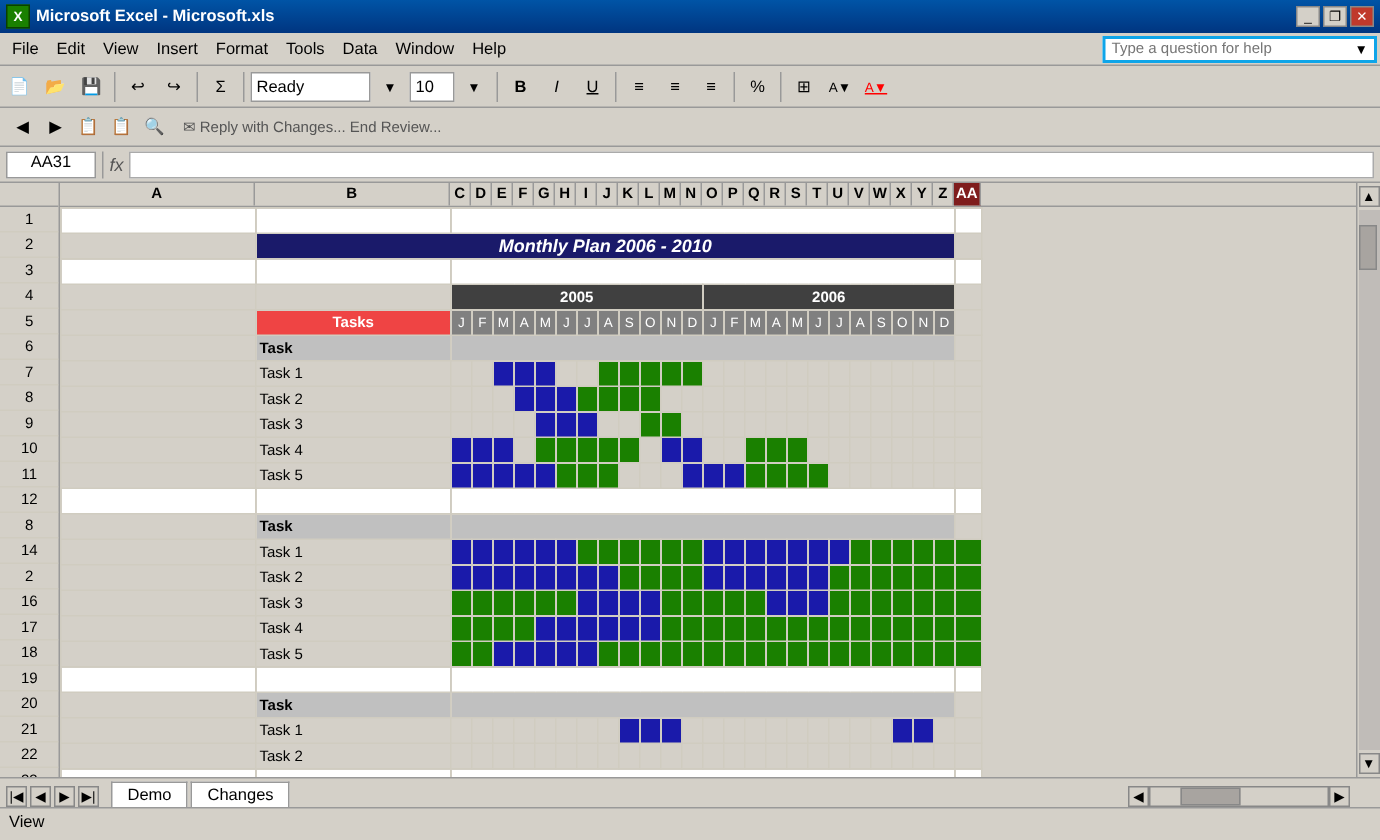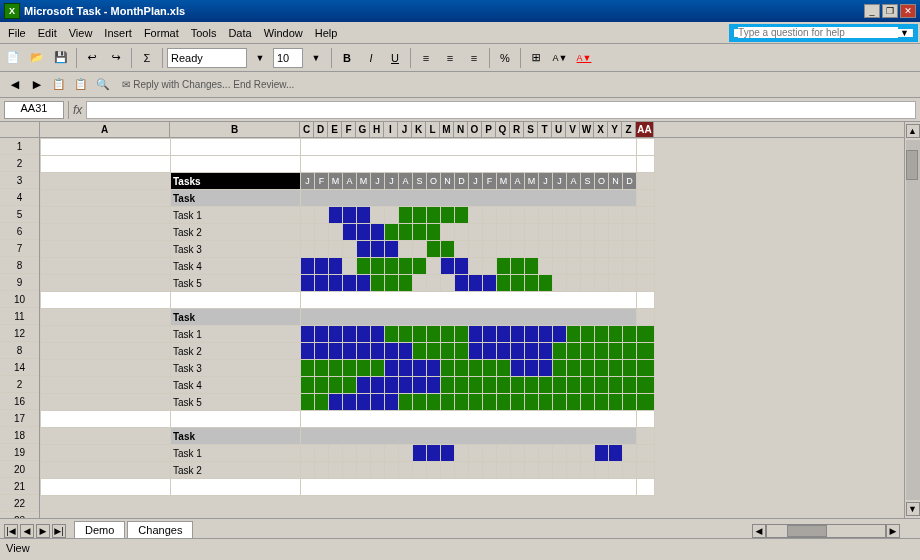--- a/index.html
+++ b/index.html
@@ -28,21 +28,21 @@
       display: flex;
       align-items: center;
       padding: 0 2px;
       border-bottom: 1px solid #999;
     }
     .menu-item { padding: 2px 6px; font-size: 11px; cursor: pointer; color: #000; }
     .help-box {
       margin-left: auto;
       display: flex;
       align-items: center;
-      border: 5px solid #0ea5e9;
+      border: 2px solid #0ea5e9;
       background: white;
       height: 18px;
       padding: 0 4px;
     }
     .help-box input { border: none; outline: none; font-size: 10px; width: 160px; color: #666; }
 
     
     .toolbar {
       background: #d4d0c8;
       height: 28px;
@@ -176,21 +176,21 @@
     }
 
     .scroll-btn { width: 14px; height: 14px; background: #d4d0c8; border: 1px solid #888; display: flex; align-items: center; justify-content: center; font-size: 9px; cursor: pointer; }
   </style>
 </head>
 <body>
 
 <div class="title-bar">
   <div class="title-bar-left">
     <div class="title-bar-icon">X</div>
-    <span>Microsoft Task - MonthPlan.xls</span>
+    <span>Microsoft Excel - Microsoft.xls</span>
   </div>
   <div class="title-bar-controls">
     <div class="title-btn">_</div>
     <div class="title-btn">❐</div>
     <div class="title-btn close">✕</div>
   </div>
 </div>
 
 <div class="menu-bar">
   <div class="menu-item">File</div>
@@ -351,32 +351,44 @@
         </colgroup>
         <tbody>
 
           <tr class="data-row">
             <td></td>
             <td></td>
             <td colspan="24"></td>
             <td></td>
           </tr>
 
+          <tr>
+            <td></td>
+            <td colspan="25" style="background:#1a1a6a; color:white; font-weight:bold; text-align:center; font-style:italic; font-size:12px;">Monthly Plan 2006 - 2010</td>
+            <td></td>
+          </tr>
 
           <tr class="data-row">
             <td></td>
             <td></td>
             <td colspan="24"></td>
             <td></td>
           </tr>
 
-
           <tr>
             <td style="background:#d4d0c8;"></td>
-            <td style="background:#000000; color:white; font-weight:bold; font-size:10px;">Tasks</td>
+            <td style="background:#d4d0c8;"></td>
+            <td colspan="12" style="background:#404040; color:white; font-weight:bold; text-align:center; font-size:10px;">2005</td>
+            <td colspan="12" style="background:#404040; color:white; font-weight:bold; text-align:center; font-size:10px;">2006</td>
+            <td style="background:#d4d0c8;"></td>
+          </tr>
+
+          <tr>
+            <td style="background:#d4d0c8;"></td>
+            <td style="background:#ef4444; color:white; font-weight:bold; text-align:center; font-size:10px;">Tasks</td>
             <td style="background:#808080; color:white; text-align:center; font-size:9px;">J</td>
             <td style="background:#808080; color:white; text-align:center; font-size:9px;">F</td>
             <td style="background:#808080; color:white; text-align:center; font-size:9px;">M</td>
             <td style="background:#808080; color:white; text-align:center; font-size:9px;">A</td>
             <td style="background:#808080; color:white; text-align:center; font-size:9px;">M</td>
             <td style="background:#808080; color:white; text-align:center; font-size:9px;">J</td>
             <td style="background:#808080; color:white; text-align:center; font-size:9px;">J</td>
             <td style="background:#808080; color:white; text-align:center; font-size:9px;">A</td>
             <td style="background:#808080; color:white; text-align:center; font-size:9px;">S</td>
             <td style="background:#808080; color:white; text-align:center; font-size:9px;">O</td>

